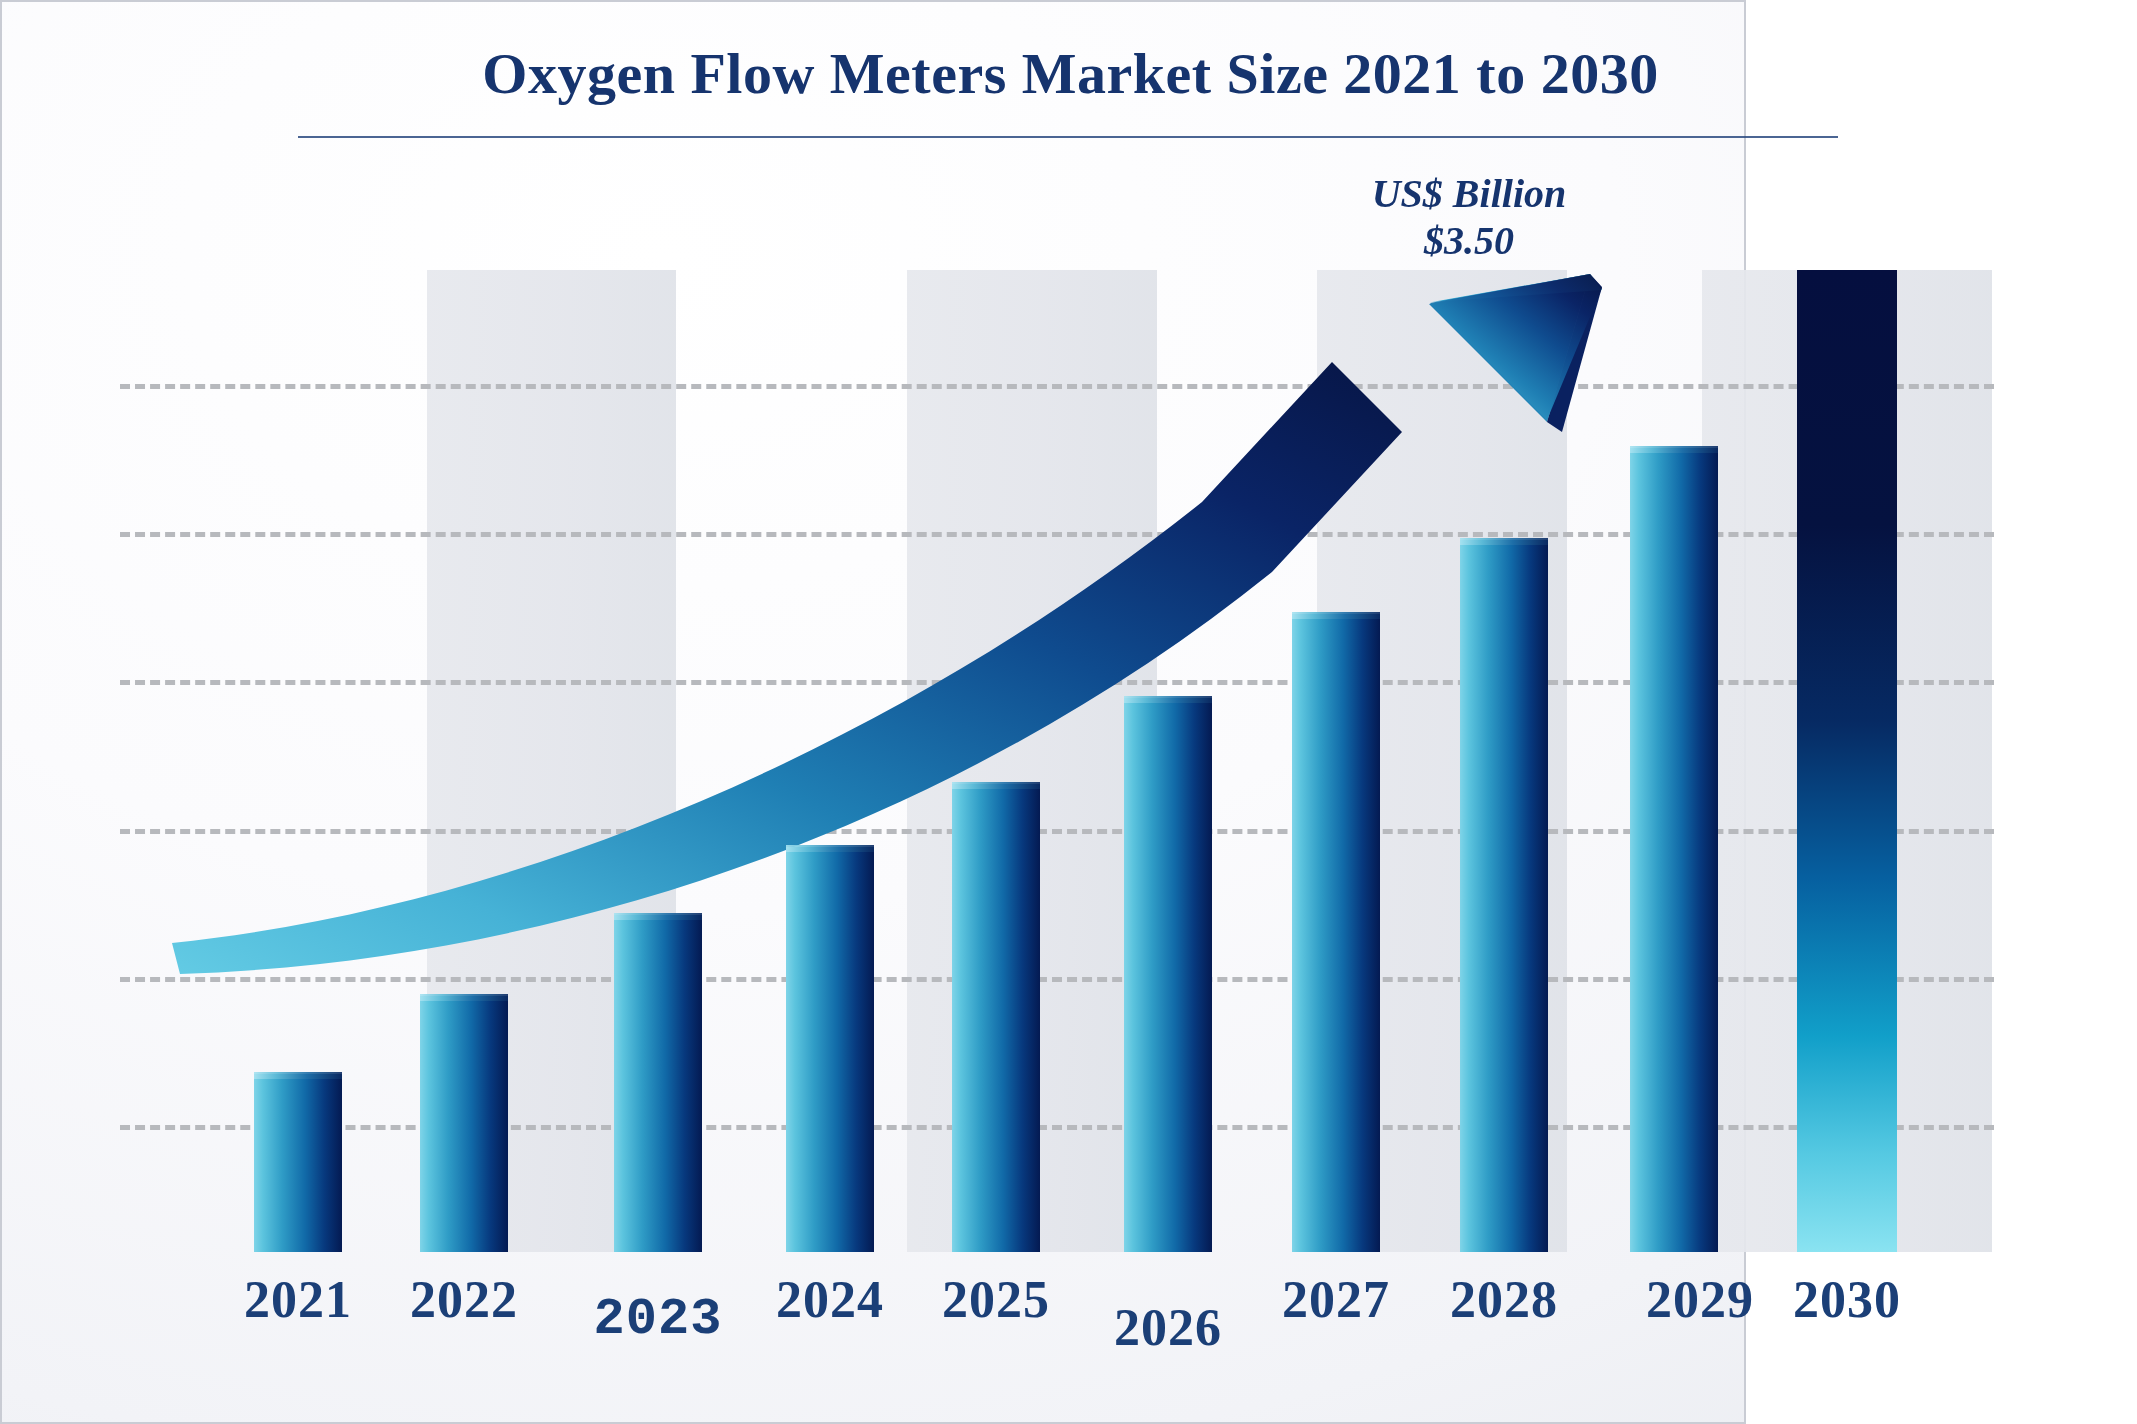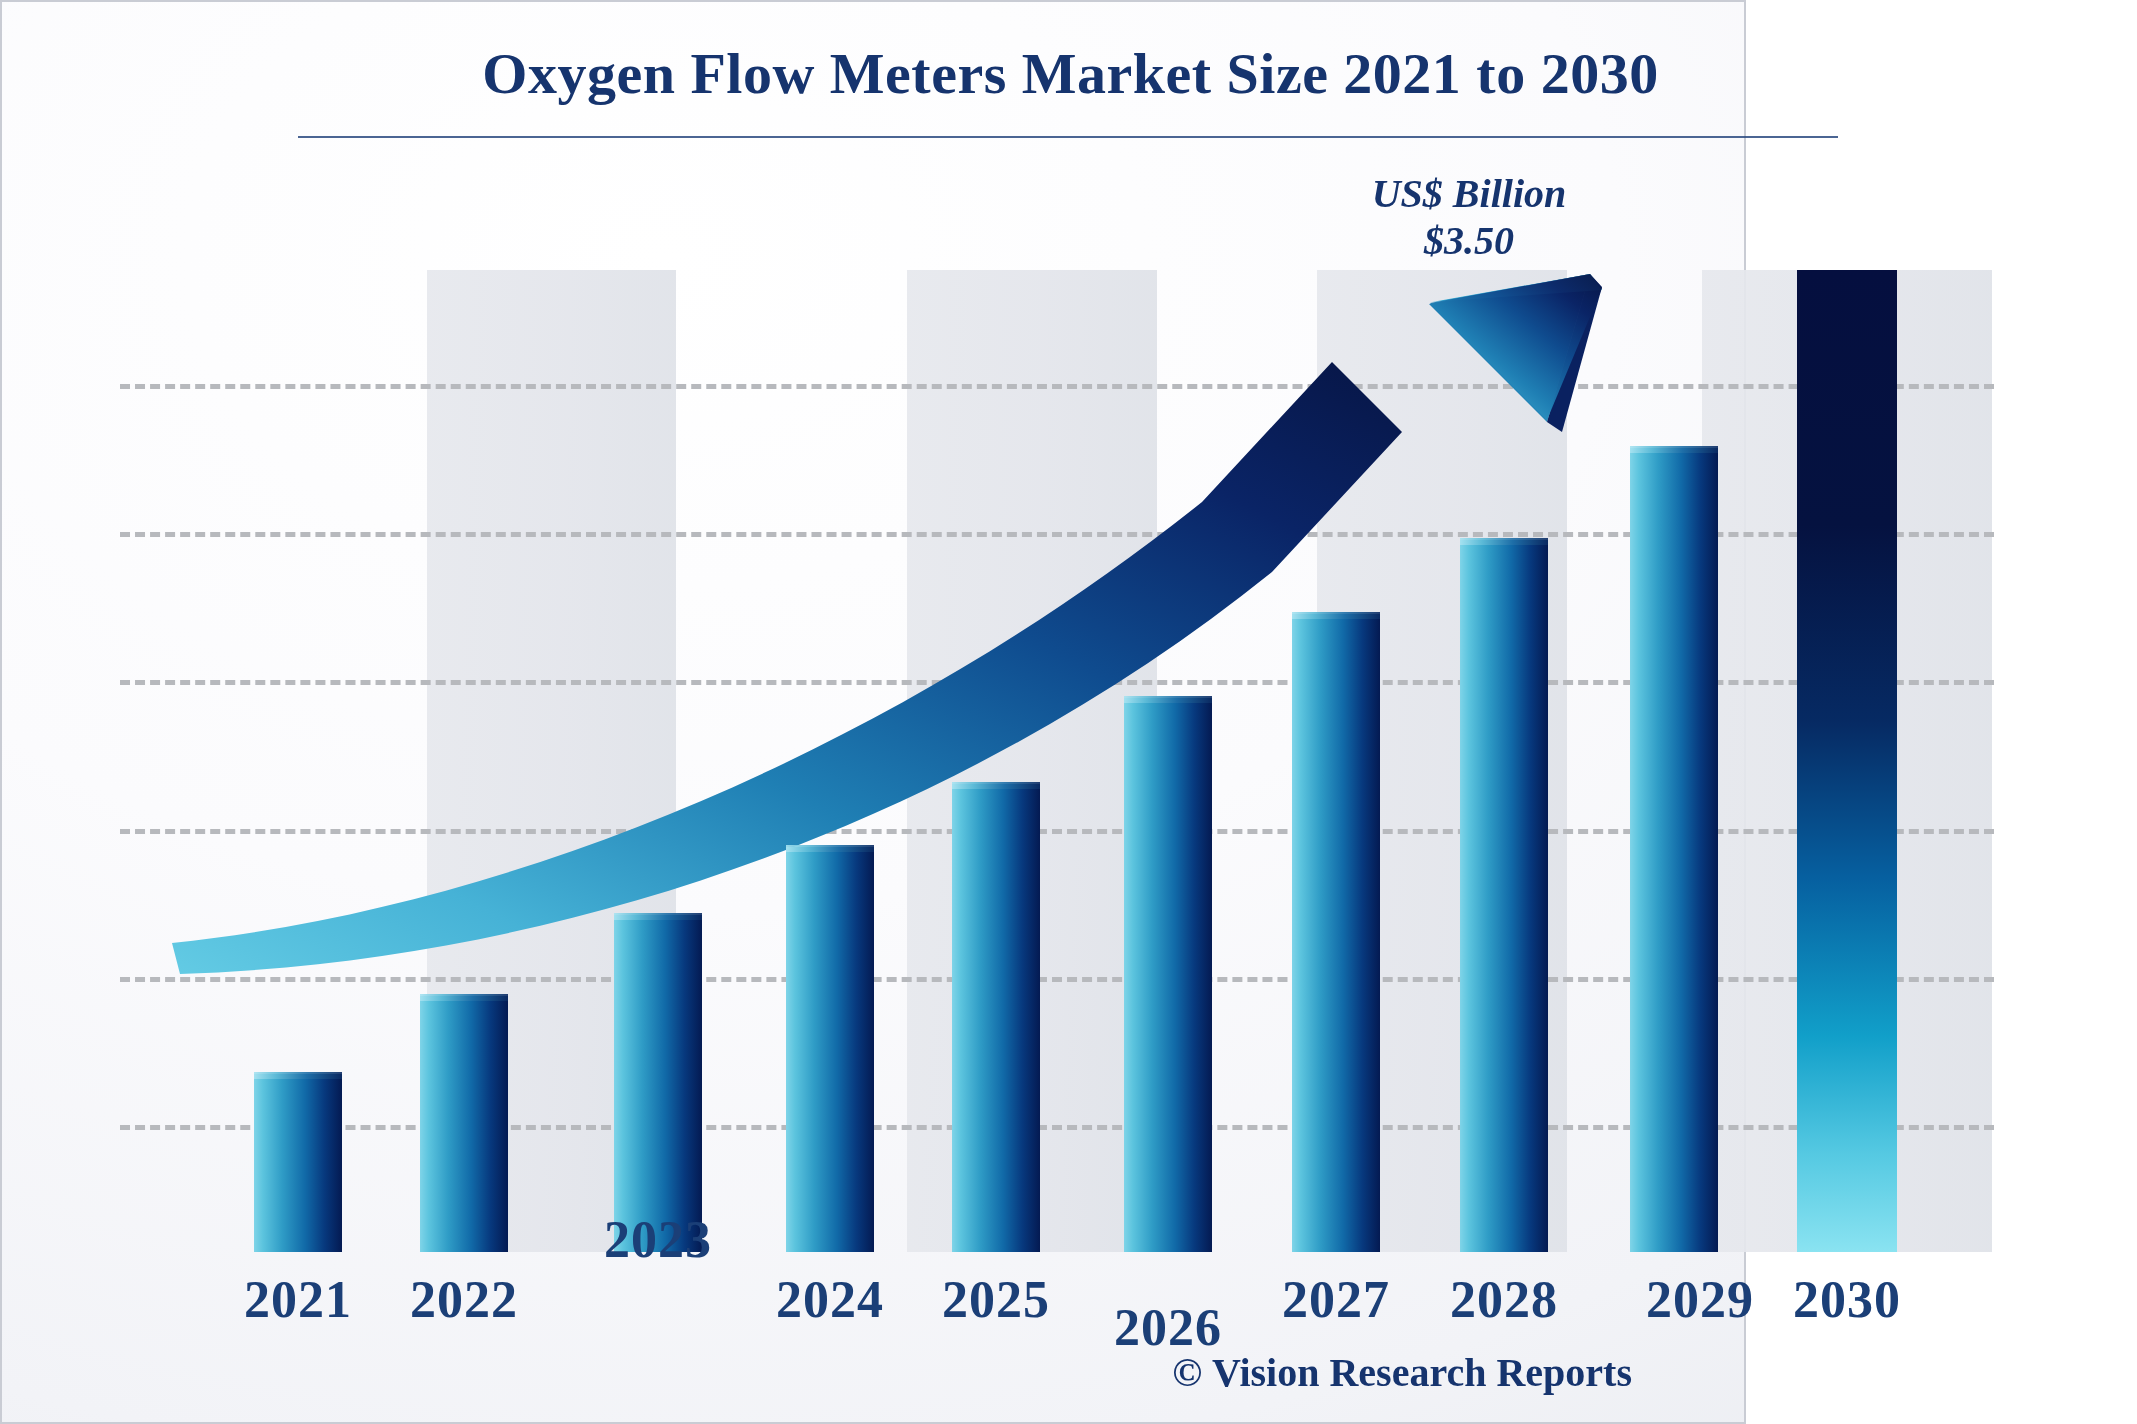--- a/index.html
+++ b/index.html
@@ -166,28 +166,25 @@
     <div class="bar" style="left:1458px;top:538px;width:88px;height:712px;"></div>
     <div class="bar-top" style="left:1458px;top:536px;width:88px;"></div>
 
     <div class="bar" style="left:1628px;top:446px;width:88px;height:804px;"></div>
     <div class="bar-top" style="left:1628px;top:444px;width:88px;"></div>
 
     <div class="bar final" style="left:1795px;top:268px;width:100px;height:982px;"></div>
 
     <div class="xlabel" style="left:216px;top:1268px;width:160px;">2021</div>
     <div class="xlabel" style="left:382px;top:1268px;width:160px;">2022</div>
-    <div class="xlabel" style="left:576px;top:1208px;width:160px;">2023</div>
+    <div class="xlabel" style="left:576px;top:1288px;width:160px;font-family:Liberation Mono, monospace;">2023</div>
     <div class="xlabel" style="left:748px;top:1268px;width:160px;">2024</div>
     <div class="xlabel" style="left:914px;top:1268px;width:160px;">2025</div>
     <div class="xlabel" style="left:1086px;top:1268px;width:160px;margin-top:28px;">2026</div>
     <div class="xlabel" style="left:1254px;top:1268px;width:160px;">2027</div>
     <div class="xlabel" style="left:1422px;top:1268px;width:160px;">2028</div>
     <div class="xlabel" style="left:1592px;top:1268px;width:160px;text-align:right;">2029</div>
     <div class="xlabel" style="left:1765px;top:1268px;width:160px;">2030</div>
 
   </div>
 
-  <div id="footer">
-    <span class="cmark">©</span><span>Vision Research Reports</span>
-  </div>
 
 </div>
 
 </body></html>

